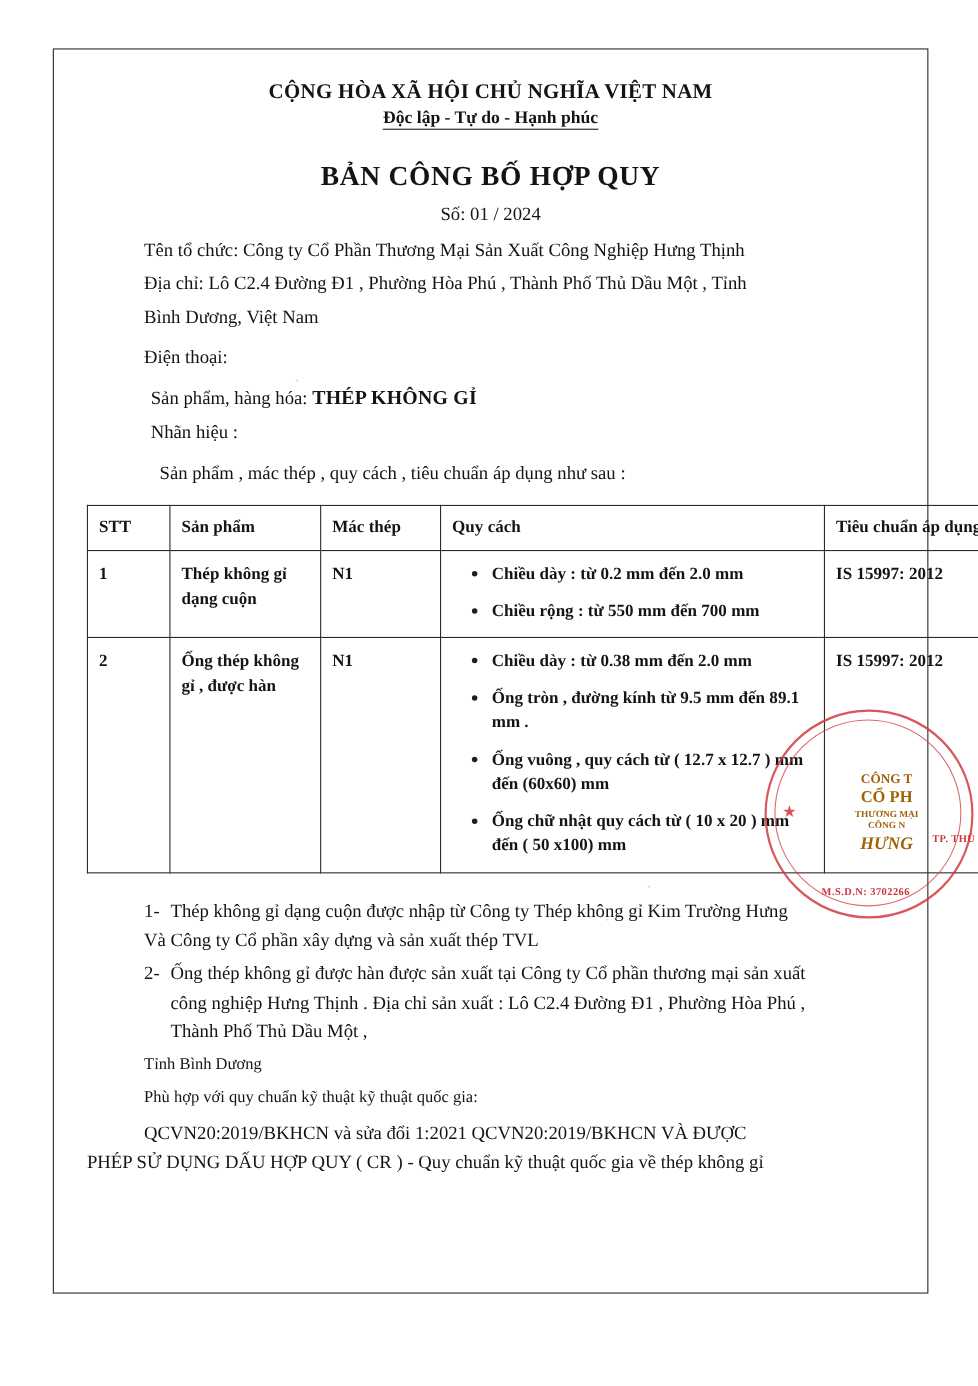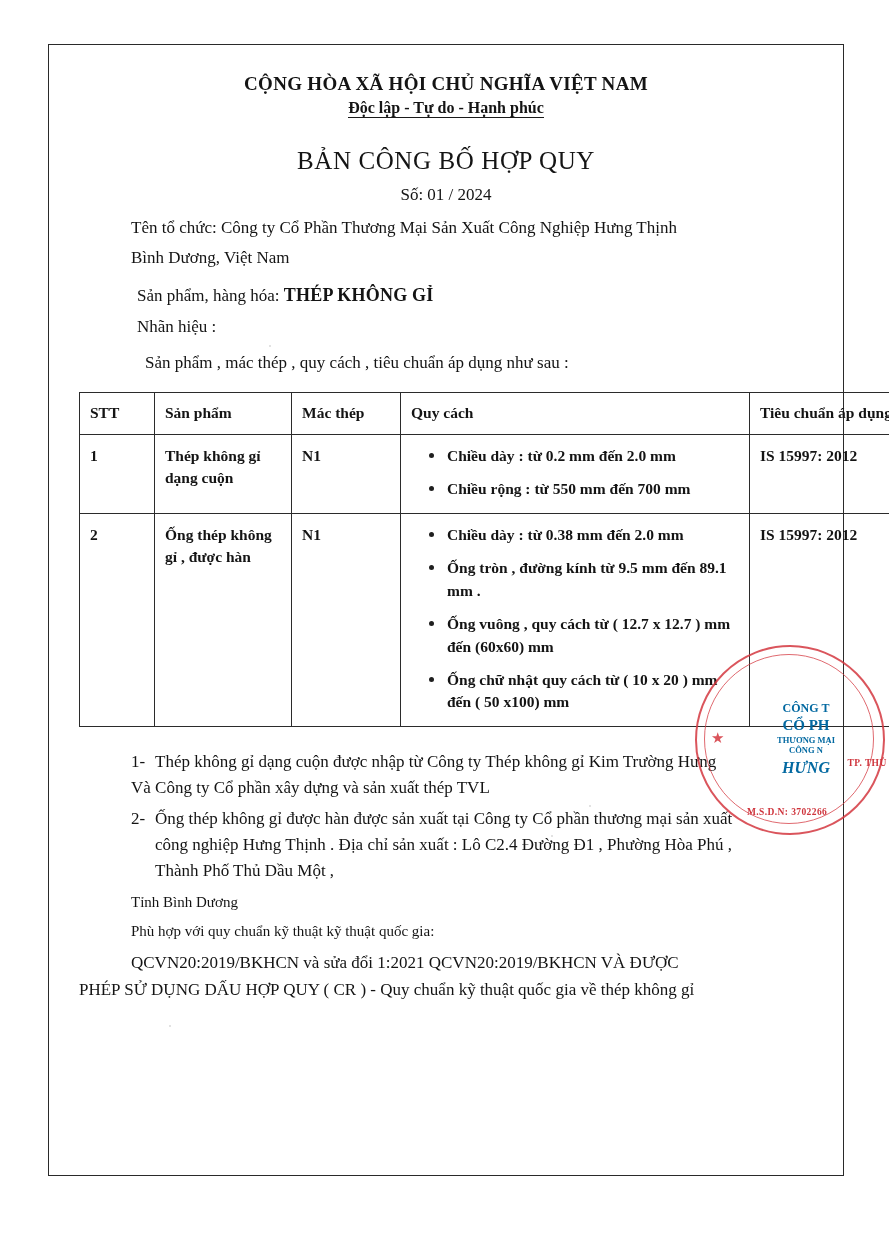--- a/index.html
+++ b/index.html
@@ -52,21 +52,21 @@
     font-size: 16px;
     margin-top: 4px;
   }
   .nat-sub span {
     border-bottom: 1.4px solid #1a1a1a;
     padding-bottom: 1px;
   }
 
   .doc-title {
     text-align: center;
-    font-weight: normal;
+    font-weight: bold;
     font-size: 25px;
     letter-spacing: .6px;
     margin-top: 30px;
   }
   .doc-number {
     text-align: center;
     font-size: 17px;
     margin-top: 10px;
   }
 
@@ -214,21 +214,21 @@
     top: 50%;
     transform-origin: 0 0;
     white-space: nowrap;
   }
   .stamp .center-lines {
     position: absolute;
     left: 46px;
     top: 56px;
     width: 130px;
     text-align: center;
-    color: #0369a1;
+    color: #a16207;
     font-weight: bold;
     line-height: 1.25;
   }
   .stamp .cl1 { font-size: 12px; }
   .stamp .cl2 { font-size: 15px; }
   .stamp .cl3 { font-size: 8.5px; }
   .stamp .cl4 { font-size: 8.5px; text-align: center; }
   .stamp .cl5 { font-size: 16px; margin-top: 2px; font-style: italic; }
 
   
@@ -248,21 +248,23 @@
     <div class="nat-title">CỘNG HÒA XÃ HỘI CHỦ NGHĨA VIỆT NAM</div>
     <div class="nat-sub"><span>Độc lập - Tự do - Hạnh phúc</span></div>
 
     <div class="doc-title">BẢN CÔNG BỐ HỢP QUY</div>
     <div class="doc-number">Số: 01 / 2024</div>
 
     <div class="p indent-1">
       <span>Tên tổ chức:</span>
       <span>Công ty Cổ Phần Thương Mại Sản Xuất Công Nghiệp Hưng Thịnh</span>
     </div>
+    <div class="p indent-1 tight">Địa chỉ: Lô C2.4 Đường Đ1 , Phường Hòa Phú , Thành Phố Thủ Dầu Một , Tỉnh</div>
     <div class="p indent-1 tight">Bình Dương, Việt Nam</div>
+    <div class="p indent-1">Điện thoại:</div>
 
     <div class="p indent-2">
       <span>Sản phẩm, hàng hóa:</span>
       <span class="prod-name">THÉP KHÔNG GỈ</span>
     </div>
     <div class="p indent-2 tight">Nhãn hiệu :</div>
     <div class="p indent-3">Sản phẩm , mác thép , quy cách , tiêu chuẩn áp dụng như sau :</div>
 
     <table class="spec">
       <thead>

